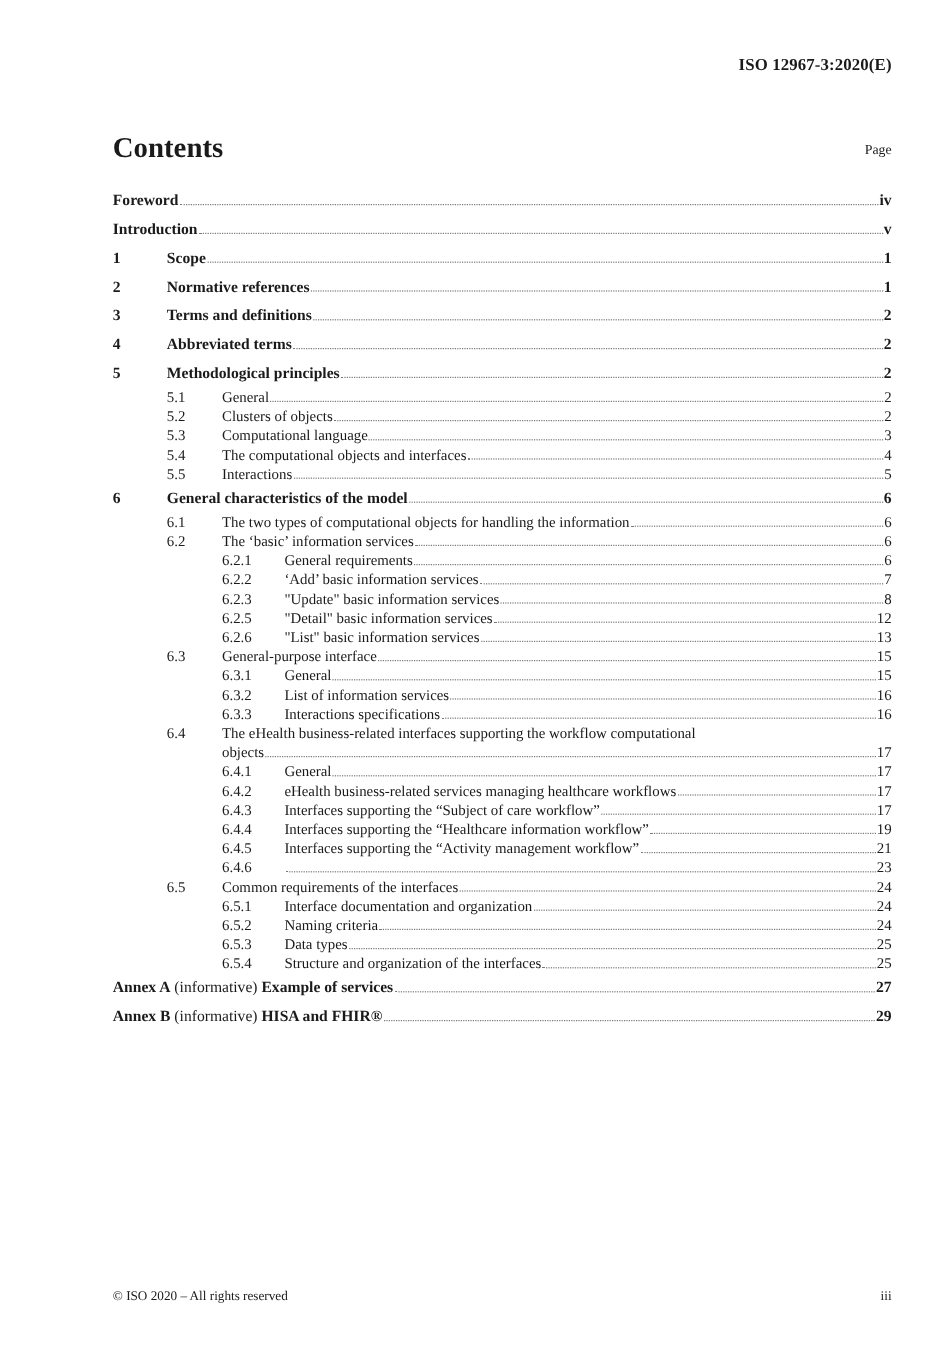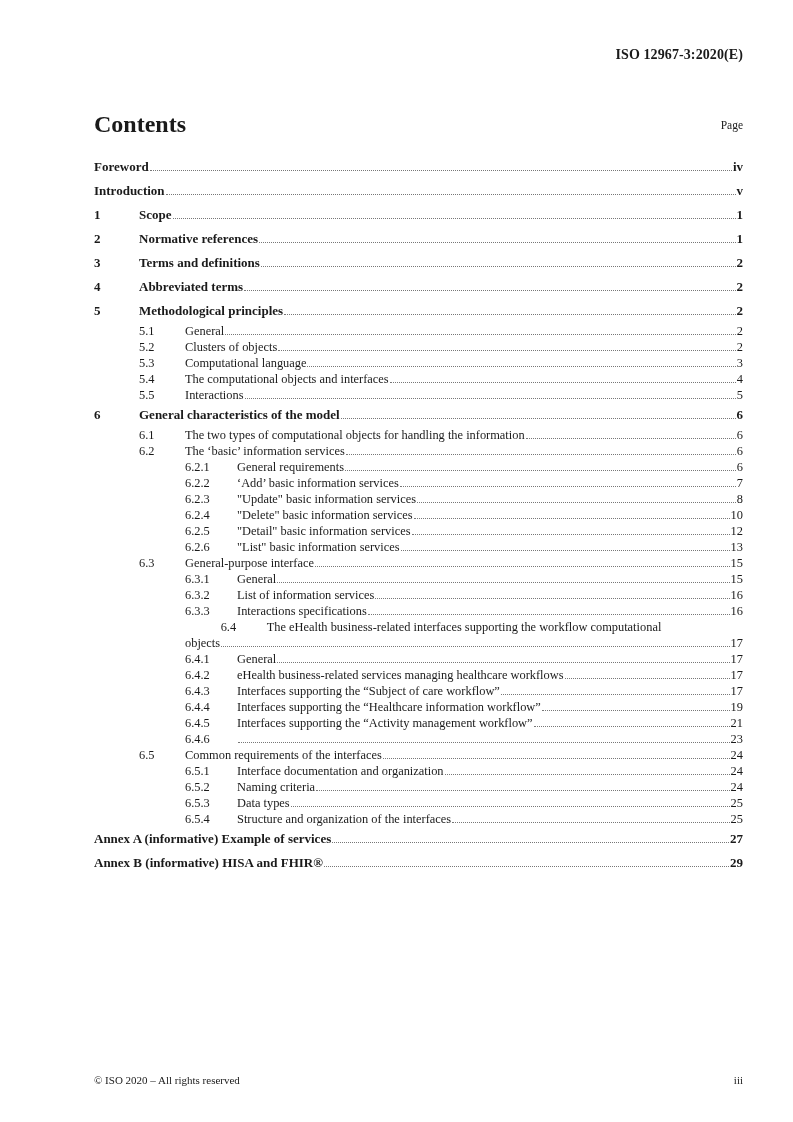--- a/index.html
+++ b/index.html
@@ -8,23 +8,23 @@
   .header-id { position: absolute; top: 47px; right: 50px; font-weight: bold; font-size: 14px; letter-spacing: 0.1px; margin-left: 24px; }
   .contents-title { position: absolute; top: 111px; left: 94px; font-weight: bold; font-size: 24px; }
   .page-label { position: absolute; top: 119px; right: 50px; font-size: 11.5px; }
   .toc { position: absolute; top: 155px; left: 94px; width: 649px; }
   .row { display: flex; align-items: baseline; font-size: 12.4px; white-space: nowrap; }
   .row.top { font-weight: bold; font-size: 13px; }
   .row .num { flex: 0 0 auto; }
   .row .title { flex: 0 1 auto; white-space: nowrap; }
   .row .leader { flex: 1 1 auto; border-bottom: 1px dotted #777; margin: 0 1px 3px 1px; min-width: 4px; height: 0; }
   .row .pg { flex: 0 0 auto; text-align: right; }
-  .row .normal { font-weight: bold; margin-top: 41px; }
+  .row .normal { font-weight: normal; margin-top: 41px; }
   .row.top { height: 24px; line-height: 24px; }
-  .row.l2, .row.l3 { height: 16px; line-height: 16px; justify-content: center; }
+  .row.l2, .row.l3 { height: 16px; line-height: 16px; }
   .row.l1num .num { width: 45px; }
   .row.l2 .num { width: 46px; margin-left: 45px; }
   .row.l3 .num { width: 52px; margin-left: 91px; }
   .row.cont { padding-left: 91px; }
   .footer-left { position: absolute; top: 1074px; left: 94px; font-size: 11px; }
   .footer-right { position: absolute; top: 1074px; right: 50px; font-size: 11px; }
 </style>
 </head>
 <body>
 
@@ -141,26 +141,20 @@
     <span class="leader"></span>
     <span class="pg">7</span>
   </div>
   <div class="row l3">
     <span class="num">6.2.3</span>
     <span class="title">"Update" basic information services</span>
     <span class="leader"></span>
     <span class="pg">8</span>
   </div>
   <div class="row l3">
-    <span class="num">6.2.4</span>
-    <span class="title">"Delete" basic information services</span>
-    <span class="leader"></span>
-    <span class="pg">10</span>
-  </div>
-  <div class="row l3">
     <span class="num">6.2.5</span>
     <span class="title">"Detail" basic information services</span>
     <span class="leader"></span>
     <span class="pg">12</span>
   </div>
   <div class="row l3">
     <span class="num">6.2.6</span>
     <span class="title">"List" basic information services</span>
     <span class="leader"></span>
     <span class="pg">13</span>

